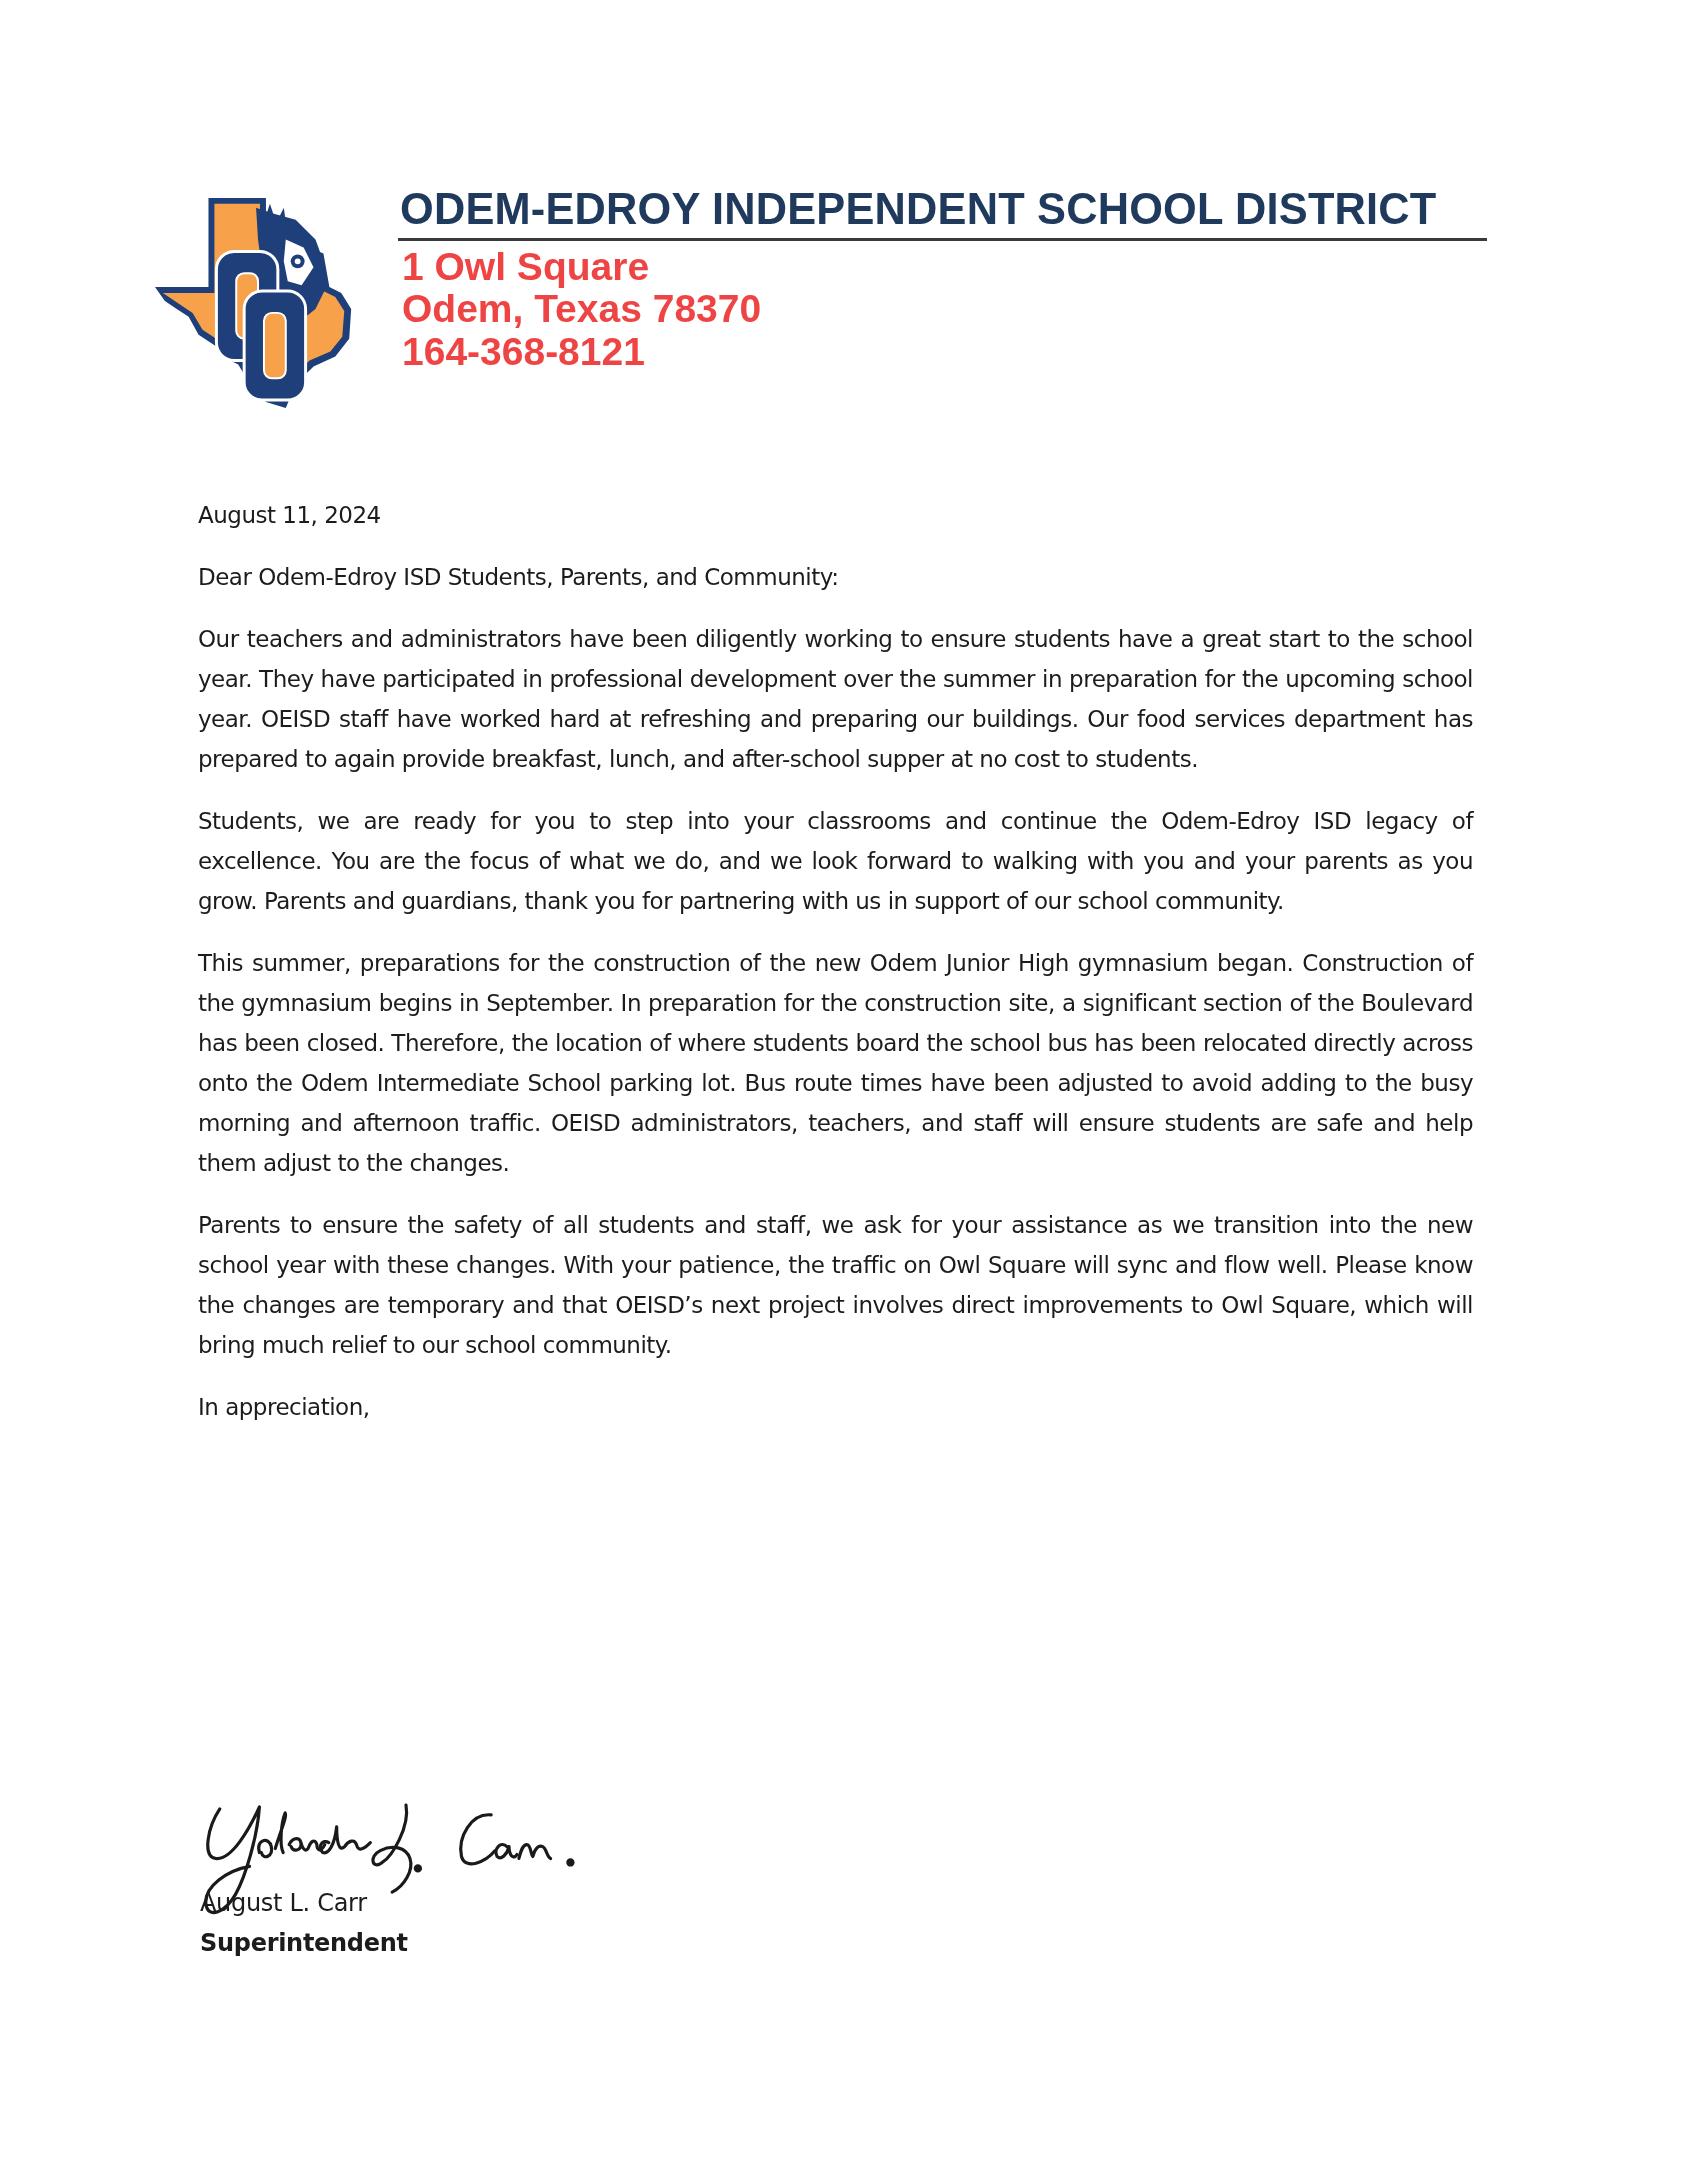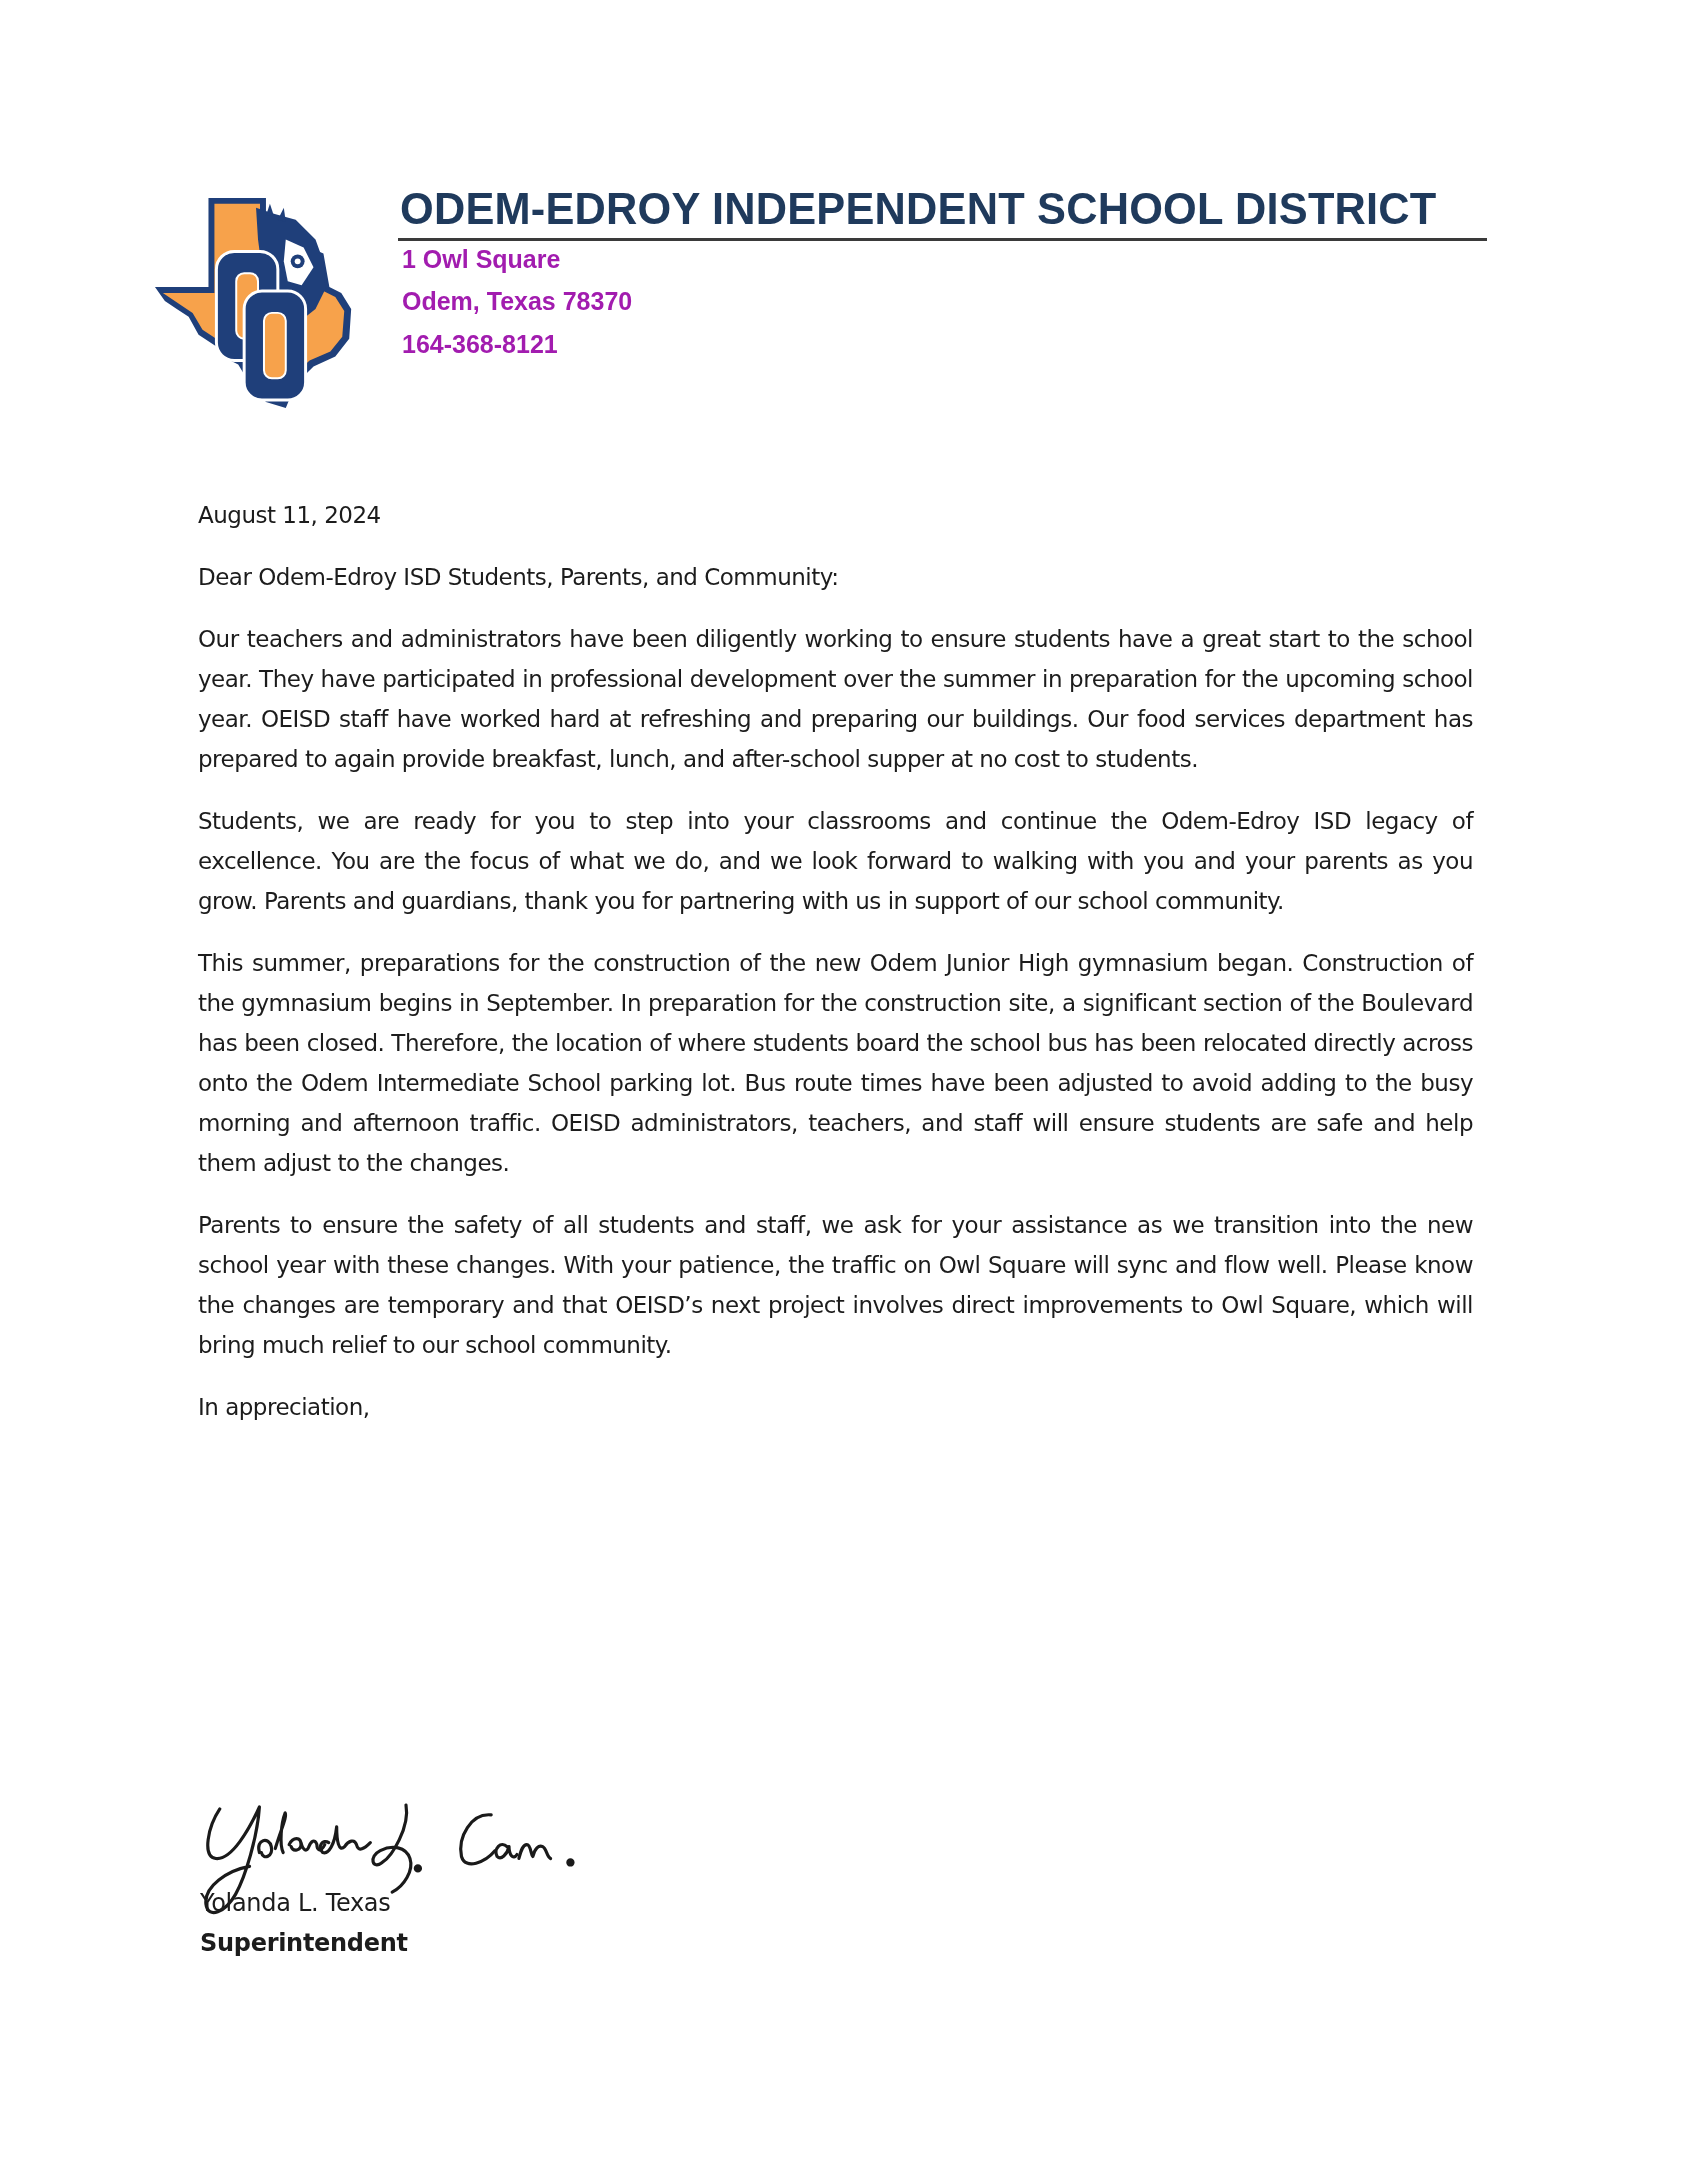--- a/index.html
+++ b/index.html
@@ -6,21 +6,21 @@
   body { width: 1683px; height: 2178px; position: relative; overflow: hidden; }
   .page { position: absolute; left: 0; top: 0; width: 1568px; height: 2178px; background: #fff; }
   .logo { position: absolute; left: 147px; top: 190px; width: 228px; height: 220px; }
   .dist-title {
     position: absolute; left: 400px; top: 184px;
     font-family: "Liberation Sans", sans-serif; font-weight: bold;
     font-size: 44px; color: #1f3a5c; letter-spacing: 0.2px; white-space: nowrap;
     transform: scaleX(0.985); transform-origin: left top;
   }
   .title-rule { position: absolute; left: 398px; top: 238px; width: 1089px; height: 3px; background: #3a3a3a; }
-  .addr { position: absolute; left: 402px; font-family: "Liberation Sans", sans-serif; font-weight: bold; font-size: 25px; color: #a21caf; white-space: nowrap; }
+  .addr { position: absolute; left: 402px; font-family: "Liberation Sans", sans-serif; font-weight: bold; font-size: 39px; color: #ef4444; white-space: nowrap; }
   .body-text {
     position: absolute; left: 198px; top: 495px; width: 1287px;
     font-family: "DejaVu Sans", sans-serif; font-size: 23px; color: #1c1c1c;
     line-height: 40px; letter-spacing: -0.5px; word-spacing: 0px;
   }
   .body-text p { margin: 0 12px 22px 0; text-align: justify; }
   .body-text p.left { text-align: left; }
   .sig { position: absolute; left: 198px; top: 1787px; width: 416px; height: 139px; }
   .signer { position: absolute; left: 200px; font-family: "DejaVu Sans", sans-serif; font-size: 24px; color: #1c1c1c; letter-spacing: -0.3px; white-space: nowrap; }
 </style>
@@ -71,17 +71,17 @@
     <path d="M92 58 C96 50 104 50 104 58 C104 64 96 66 94 60 M104 56 C106 64 110 66 112 60 C114 54 118 52 120 58 C120 64 124 66 128 58"></path>
     <path d="M132 56 C126 52 120 60 126 66 C132 68 138 58 140 40 C140 54 142 66 148 60 C152 54 158 52 160 58 C162 66 168 62 174 56"></path>
     <path d="M210 18 C214 40 196 70 186 76 C176 84 172 70 184 64 C196 58 210 60 214 72 C218 84 208 100 196 106"></path>
     <circle cx="222" cy="82" r="2.6" fill="#1a1a1a"></circle>
     <path d="M296 28 C276 26 262 50 266 70 C270 84 290 76 300 64"></path>
     <path d="M312 60 C306 54 298 62 302 70 C306 74 312 68 314 60 C314 68 318 74 322 68"></path>
     <path d="M324 72 C326 64 328 58 332 58 C336 58 336 68 338 70 C340 62 344 58 348 60 C352 62 352 70 356 72"></path>
     <circle cx="376" cy="76" r="2.6" fill="#1a1a1a"></circle>
   </svg>
 
-  <div class="signer" style="top:1889px;">Yolanda L. Texas</div>
+  <div class="signer" style="top:1889px;">August L. Carr</div>
   <div class="signer" style="top:1929px;font-weight:bold;">Superintendent</div>
 
 </div>
 
 
 </body></html>

